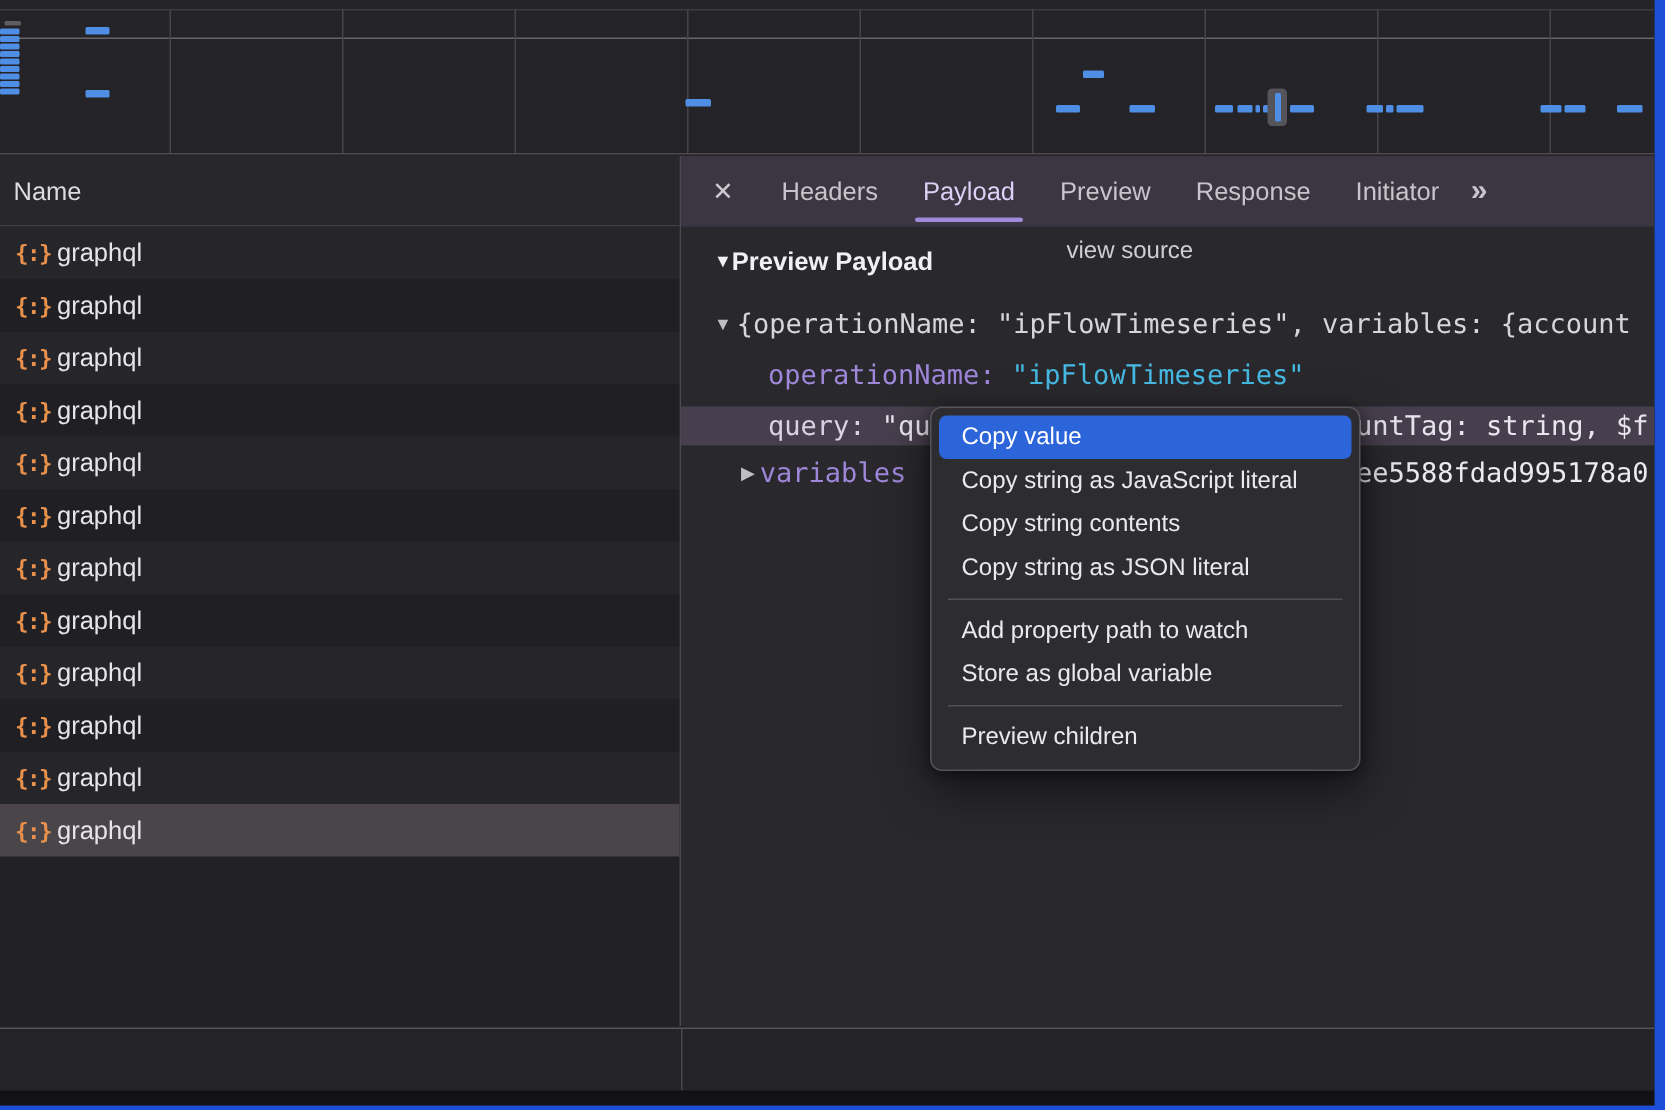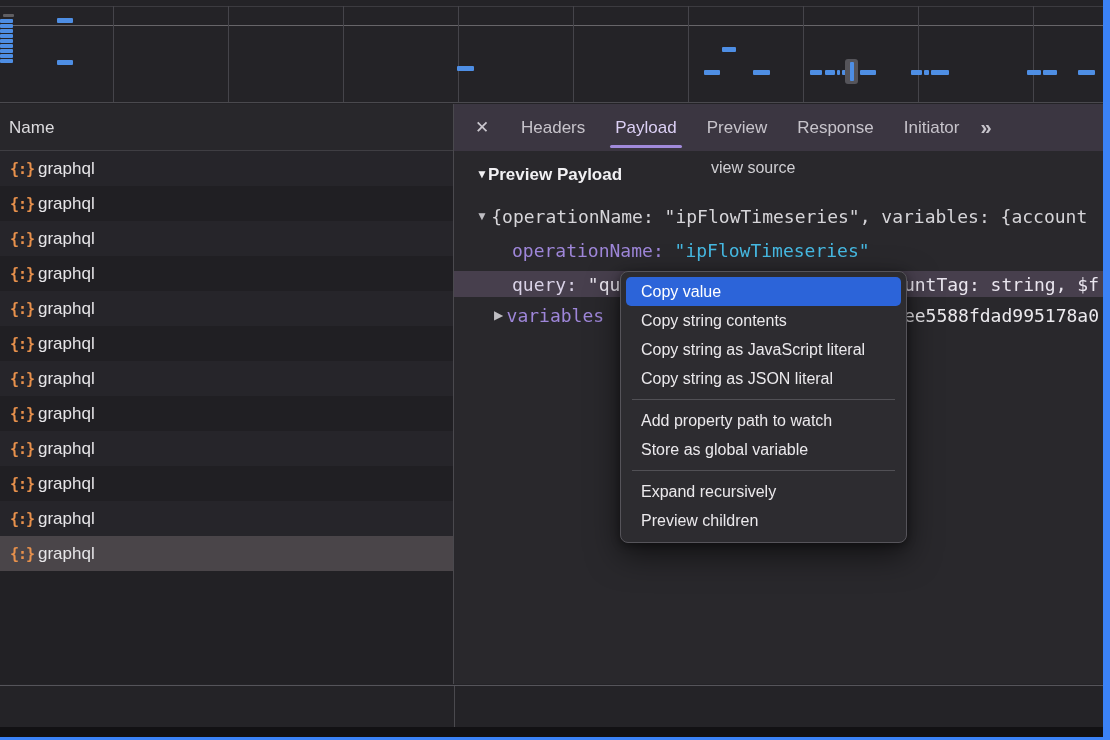--- a/index.html
+++ b/index.html
@@ -1,18 +1,18 @@
 <!DOCTYPE html>
 <html><head>
 <meta charset="utf-8">
 <style>
   * { margin:0; padding:0; box-sizing:border-box; }
   html,body { background:#ffffff; }
   body { font-family:"Liberation Sans", sans-serif; }
-  .stage { position:relative; width:1110px; height:740px; background:#3b82f6; overflow:hidden;text-decoration:underline; }
+  .stage { position:relative; width:1110px; height:740px; background:#1d4ed8; overflow:hidden;text-decoration:underline; }
   .devtools { position:absolute; left:0; top:0; width:1103px; height:737px; background:#242327; overflow:hidden; }
 
   
   .overview { position:absolute; left:0; top:0; width:100%; height:103px; background:#242327; border-bottom:1px solid #4a494e; overflow:hidden; }
   .overview .topline { position:absolute; left:0; top:6px; width:100%; height:1px; background:#3c3b40; }
   .overview .hline { position:absolute; left:0; width:100%; height:1px; background:#7d7c80; opacity:.75; }
   .gridline { position:absolute; top:6px; bottom:0; width:1px; background:#45444a; }
   .ovbar { position:absolute; border-radius:1px; }
   .ovbar.blue { background:#4e8ee4; }
   .ovbar.gray { background:#5f5e62; }
@@ -207,28 +207,27 @@
           <div class="tree-row row-vars">
             <span class="tri">▶ </span><span class="k">variables</span>
             <span class="frag-right">ee5588fdad995178a0</span>
           </div>
         </div>
       </div>
     </div>
 
     <div class="context-menu" id="context-menu">
         <div class="menu-item highlighted">Copy value</div>
+        <div class="menu-item">Copy string as JavaScript literal</div>
         <div class="menu-item">Copy string contents</div>
-        <div class="menu-item">Copy string as JavaScript literal</div>
         <div class="menu-item">Copy string as JSON literal</div>
         <div class="menu-sep"></div>
         <div class="menu-item">Add property path to watch</div>
         <div class="menu-item">Store as global variable</div>
         <div class="menu-sep"></div>
-        <div class="menu-item">Expand recursively</div>
         <div class="menu-item">Preview children</div>
       </div>
 
     <div class="footer">
       <div class="vdiv"></div>
     </div>
     <div class="bottom-bar"></div>
   </div>
 </div>
 

